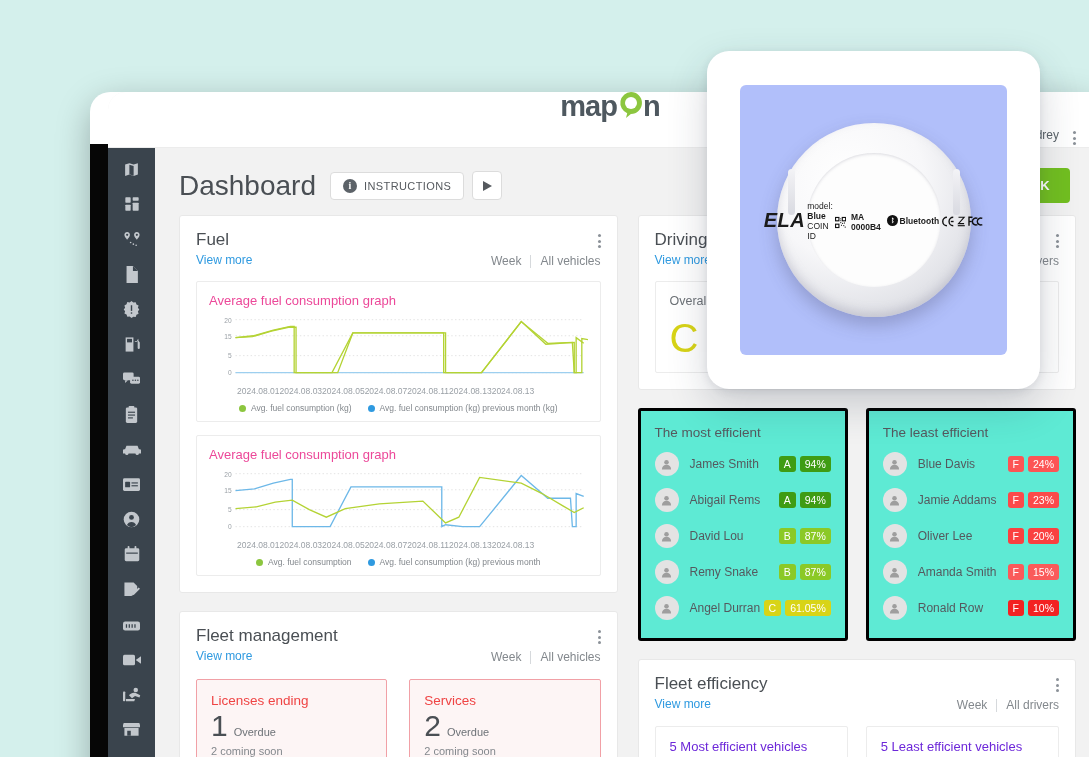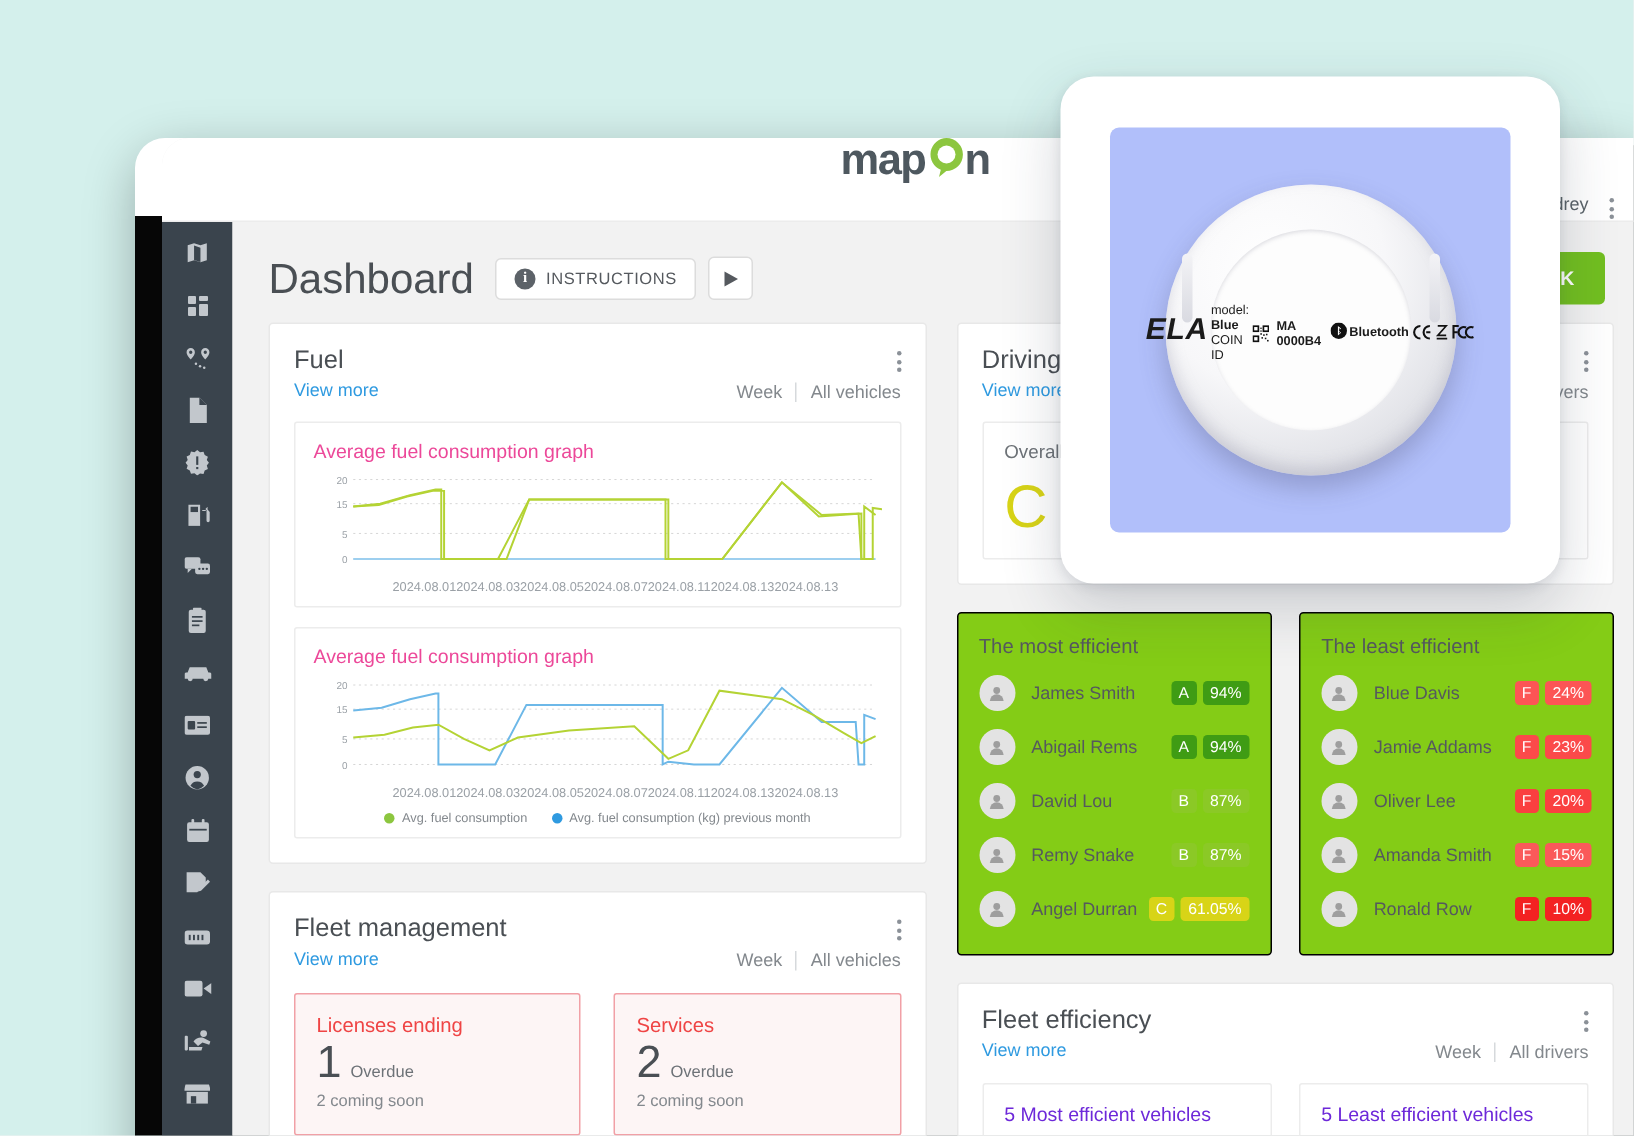--- a/index.html
+++ b/index.html
@@ -164,21 +164,21 @@
   
   .chart-box {
     border: 1px solid #ececec;
     border-radius: 2px;
     margin-top: 13px;
     padding: 11px 12px 8px 12px;
   }
   .chart-title { font-size: 13px; color: #ec4899; margin-bottom: 6px; }
   .chart-svg { display: block; width: 100%; }
   .xlabels {
-    display: flex; justify-content: center;
+    display: flex; justify-content: flex-start;
     padding: 4px 4px 0 28px;
   }
   .xlabels span { font-size: 8.5px; color: #9aa0a6; }
   .legend {
     display: flex; justify-content: center; align-items: center;
     gap: 16px; margin-top: 7px;
   }
   .legend-item { display: flex; align-items: center; gap: 5px; }
   .legend-dot { width: 7px; height: 7px; border-radius: 50%; }
   .legend-label { font-size: 8.5px; color: #83888d; }
@@ -192,21 +192,21 @@
   .score-row { display: flex; align-items: center; gap: 12px; margin-top: 10px; }
   .score-grade {
     font-size: 40px; color: #d8d417; font-weight: 400; line-height: 1;
     font-family: "Liberation Sans", sans-serif;
   }
   .score-value { font-size: 19px; color: #55595e; }
 
   .two-cards { display: flex; gap: 18px; }
   .mini-card {
     flex: 1;
-    background: #84cc16; border: 1px solid #000000; border-radius: 3px;
+    background: #5eead4; border: 3px solid #000000; border-radius: 3px;
     padding: 14px 14px 12px 14px;
   }
   .mini-title { font-size: 13.5px; color: #55595e; margin-bottom: 6px; }
   .drv-row { display: flex; align-items: center; padding: 6px 0; }
   .avatar {
     width: 24px; height: 24px; border-radius: 50%;
     background: #e3e3e3;
     display: flex; align-items: center; justify-content: center;
     flex: 0 0 auto;
   }
@@ -516,20 +516,30 @@
                 <polyline fill="none" stroke="#b4d334" stroke-width="1.4" points="28,25 47,23 68,17 86,13 90,13 90,62 130,62 152,20 248,20 248,62 272,62 288,62 330,8 358,31 384,30 386,62 388,62 388,25 396,31"></polyline>
               </svg>
               <div class="xlabels">
                 <span>2024.08.01</span>
                 <span>2024.08.03</span>
                 <span>2024.08.05</span>
                 <span>2024.08.07</span>
                 <span>2024.08.11</span>
                 <span>2024.08.13</span>
                 <span>2024.08.13</span>
+              </div>
+              <div class="legend">
+                <div class="legend-item">
+                  <span class="legend-dot" style="background:#8cc63f"></span>
+                  <span class="legend-label">Avg. fuel consumption (kg)</span>
+                </div>
+                <div class="legend-item">
+                  <span class="legend-dot" style="background:#2f9ae0"></span>
+                  <span class="legend-label">Avg. fuel consumption (kg) previous month (kg)</span>
+                </div>
               </div>
             </div>
 
             <div class="chart-box">
               <div class="chart-title">Average fuel consumption graph</div>
               <svg class="chart-svg" viewBox="0 0 400 72" preserveAspectRatio="none">
                 <g stroke="#cfcfcf" stroke-width="0.6" stroke-dasharray="1.5 2.5">
                   <line x1="28" y1="6" x2="396" y2="6"></line>
                   <line x1="28" y1="23" x2="396" y2="23"></line>
                   <line x1="28" y1="44" x2="396" y2="44"></line>

